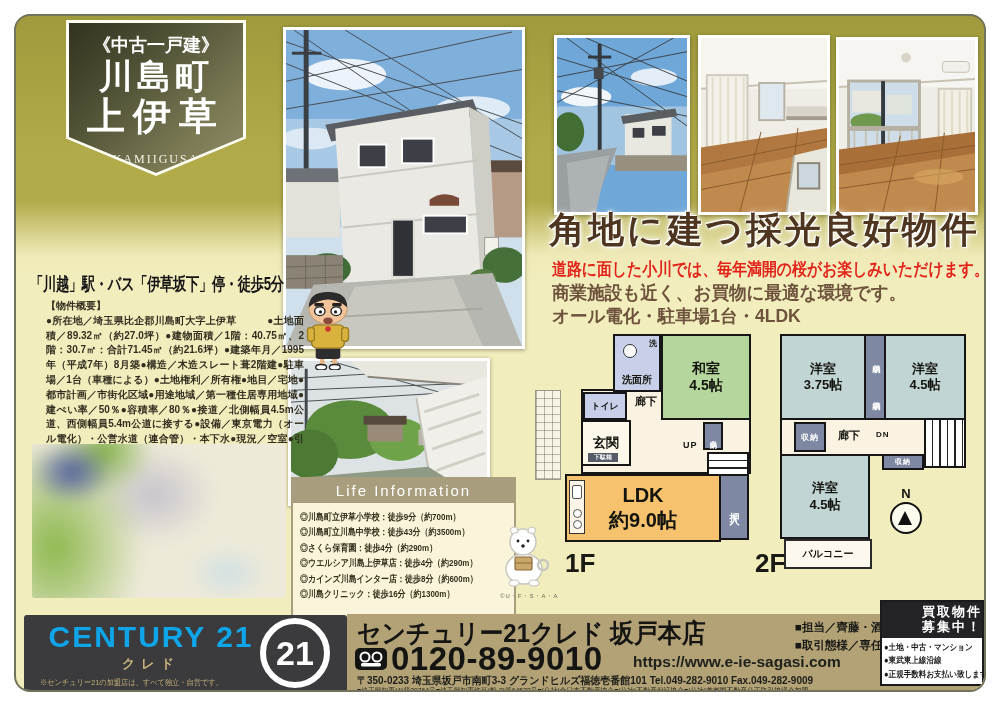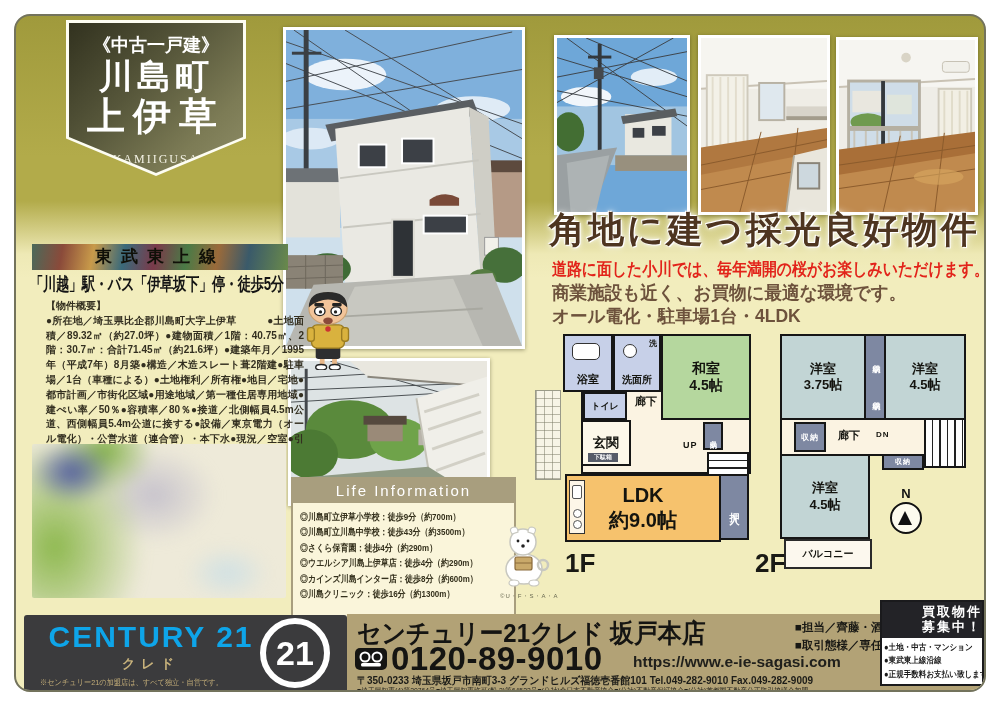--- a/index.html
+++ b/index.html
@@ -232,21 +232,20 @@
       <path d="M0,128 L142,108 M0,152 L142,132 M46,176 L64,98 M100,176 L110,95" stroke="#8a5a2c" stroke-width="1"></path>
       <ellipse cx="104" cy="140" rx="26" ry="8" fill="#d8a860" opacity="0.6"></ellipse>
     </svg>
   </div>
 
   <div class="abs headline">角地に建つ採光良好物件</div>
   <div class="abs sub-red"><span class="sq" style="transform:scaleX(.85);">道路に面した小川では、毎年満開の桜がお楽しみいただけます。</span></div>
   <div class="abs sub-brown"><span class="sq" style="transform:scaleX(.95);">商業施設も近く、お買物に最適な環境です。</span></div>
   <div class="abs features"><span class="sq">オール電化・駐車場1台・4LDK</span></div>
 
-  <div class="abs rail">東武東上線</div>
   <div class="abs access"><span class="sq" style="transform:scaleX(.74);letter-spacing:-0.5px;">「川越」駅・バス「伊草坂下」停・徒歩5分</span></div>
   <div class="abs outline">
     <span class="outline-title">【物件概要】</span><br>
     <span>●所在地／埼玉県比企郡川島町大字上伊草　　　●土地面積／89.32㎡（約27.0坪）●建物面積／1階：40.75㎡、2階：30.7㎡：合計71.45㎡（約21.6坪）●建築年月／1995年（平成7年）8月築●構造／木造スレート葺2階建●駐車場／1台（車種による）●土地権利／所有権●地目／宅地●都市計画／市街化区域●用途地域／第一種住居専用地域●建ぺい率／50％●容積率／80％●接道／北側幅員4.5m公道、西側幅員5.4m公道に接する●設備／東京電力（オール電化）・公営水道（連合管）・本下水●現況／空室●引渡し／相談　※契約不適合責任免責　※境界非明示</span><br>
     <span>※図面と現況が異なる場合は現況を優先とします。</span>
   </div>
   <div class="abs map">
     <div class="map-blobs"></div>
   </div>
 
@@ -276,24 +275,20 @@
       <ellipse cx="18" cy="58" rx="5" ry="3" fill="#fff" stroke="#c8c8c0" stroke-width="1.2"></ellipse>
       <ellipse cx="38" cy="58" rx="5" ry="3" fill="#fff" stroke="#c8c8c0" stroke-width="1.2"></ellipse>
       <circle cx="47" cy="40" r="5" fill="none" stroke="#c8c8c0" stroke-width="2.5"></circle>
     </svg>
   </div>
   <div class="abs credit">©U・F・S・A・A</div>
 
   <div class="abs tiles"></div>
   <div class="abs plan" style="left:541px;top:318px;width:194px;height:208px;">
     <div class="room" style="left:24px;top:55px;width:170px;height:85px;background:#fbf3e2;"></div>
-    <div class="room" style="left:6px;top:0;width:50px;height:58px;background:#c7d0e8;font-size:11px;align-items:flex-end;padding-bottom:3px;">
-      <div class="tub"></div>
-      <span>浴室</span>
-    </div>
     <div class="room" style="left:56px;top:0;width:48px;height:58px;background:#c7d0e8;font-size:10px;align-items:flex-end;padding-bottom:3px;">
       <div class="basin"></div>
       <span style="position:absolute;right:2px;top:2px;font-size:8px;">洗</span>
       <span>洗面所</span>
     </div>
     <div class="room" style="left:104px;top:0;width:90px;height:86px;background:#b5d79e;font-size:14px;line-height:1.25;">和室
 4.5帖</div>
     <div class="room" style="left:26px;top:58px;width:44px;height:28px;background:#c7d0e8;font-size:9px;">トイレ</div>
     <div class="room" style="left:24px;top:86px;width:50px;height:46px;background:#fdf8ea;font-size:13px;">
       <span>玄関</span>

